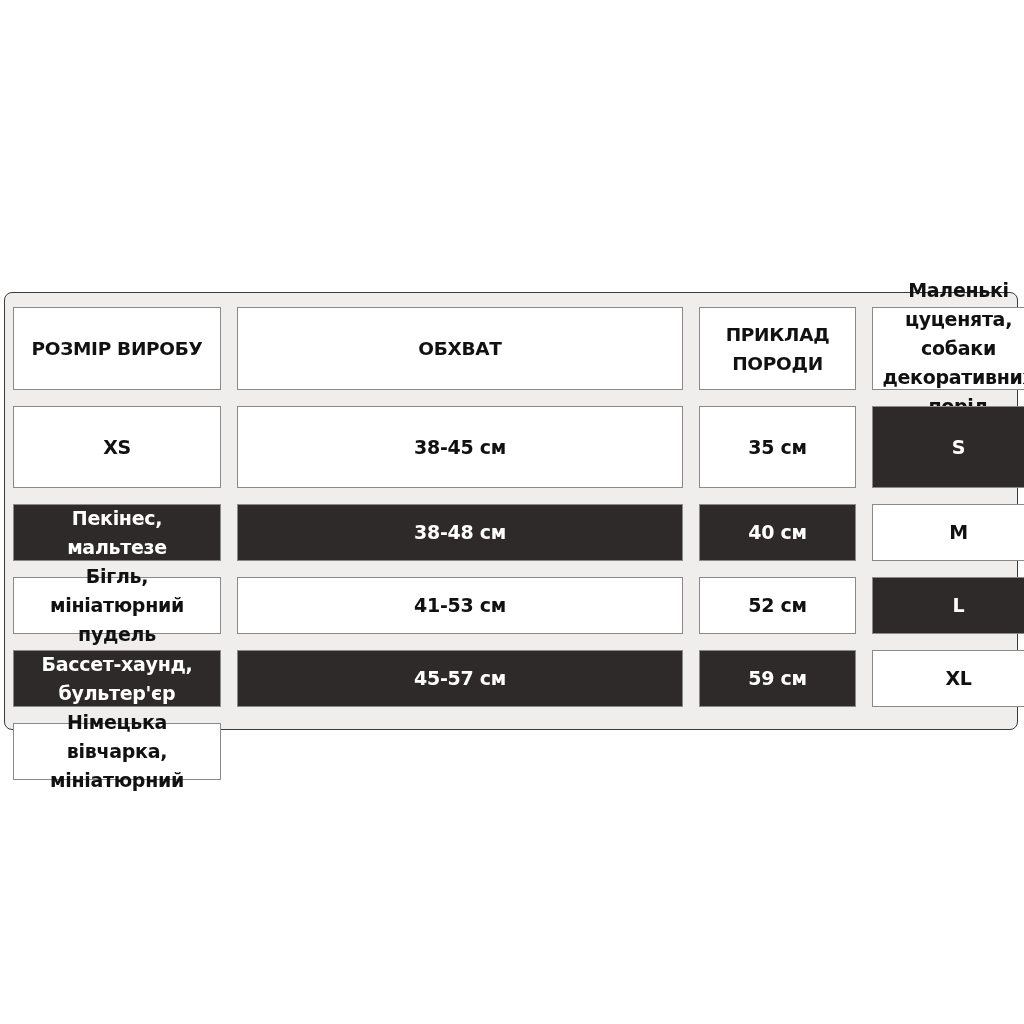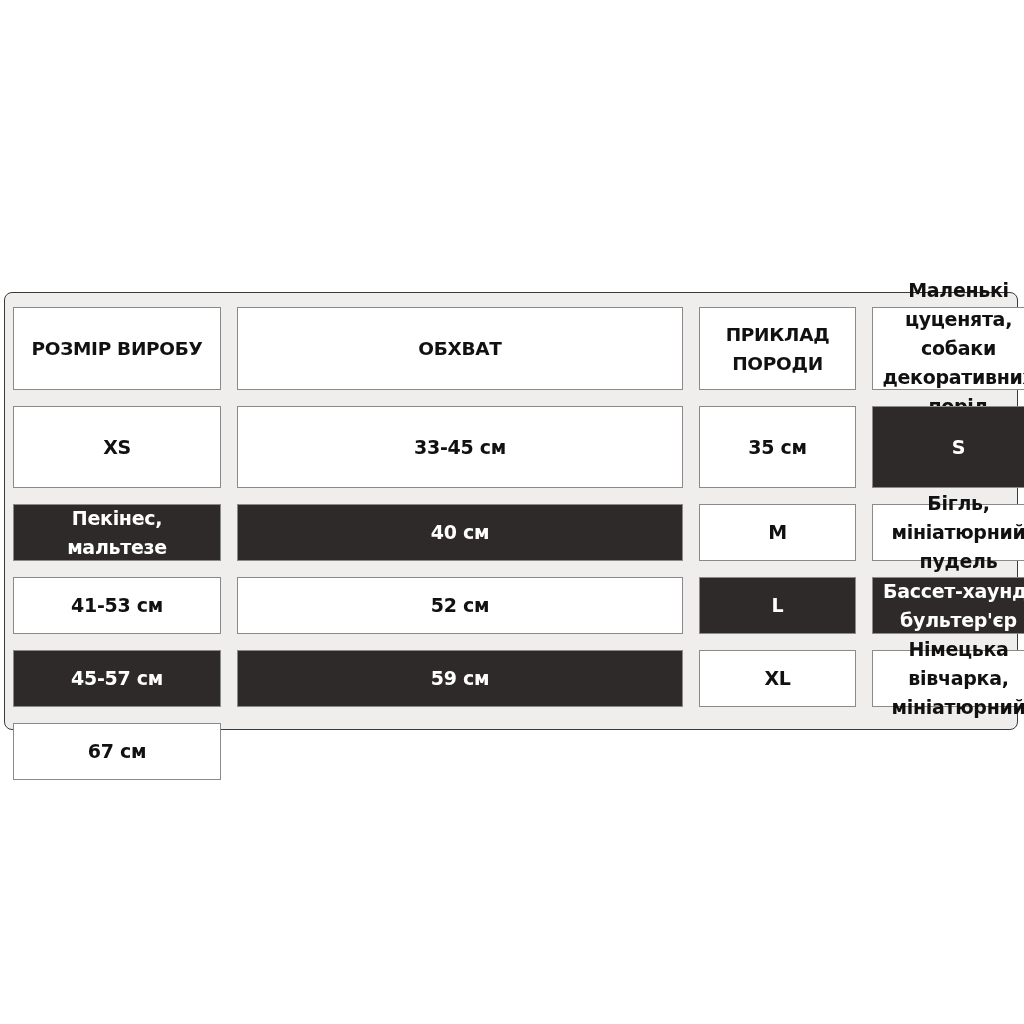--- a/index.html
+++ b/index.html
@@ -79,31 +79,34 @@
     </div>
 
   <div class="cell">
       <span>Маленькі цуценята, собаки
 декоративних порід</span>
     </div>
   <div class="cell">
       <span>XS</span>
     </div>
   <div class="cell">
-      <span>33-45 см</span>
+      <span>38-45 см</span>
     </div>
   <div class="cell">
       <span>35 см</span>
     </div>
 
   <div class="cell dark">
       <span>S</span>
     </div>
   <div class="cell dark">
       <span>Пекінес, мальтезе</span>
+    </div>
+  <div class="cell dark">
+      <span>38-48 см</span>
     </div>
   <div class="cell dark">
       <span>40 см</span>
     </div>
 
   <div class="cell">
       <span>M</span>
     </div>
   <div class="cell">
       <span>Бігль, мініатюрний пудель</span>
@@ -127,16 +130,13 @@
   <div class="cell dark">
       <span>59 см</span>
     </div>
 
   <div class="cell">
       <span>XL</span>
     </div>
   <div class="cell">
       <span>Німецька вівчарка, мініатюрний</span>
     </div>
-  <div class="cell">
-      <span>67 см</span>
-    </div>
 </div>
 
 </body></html>

